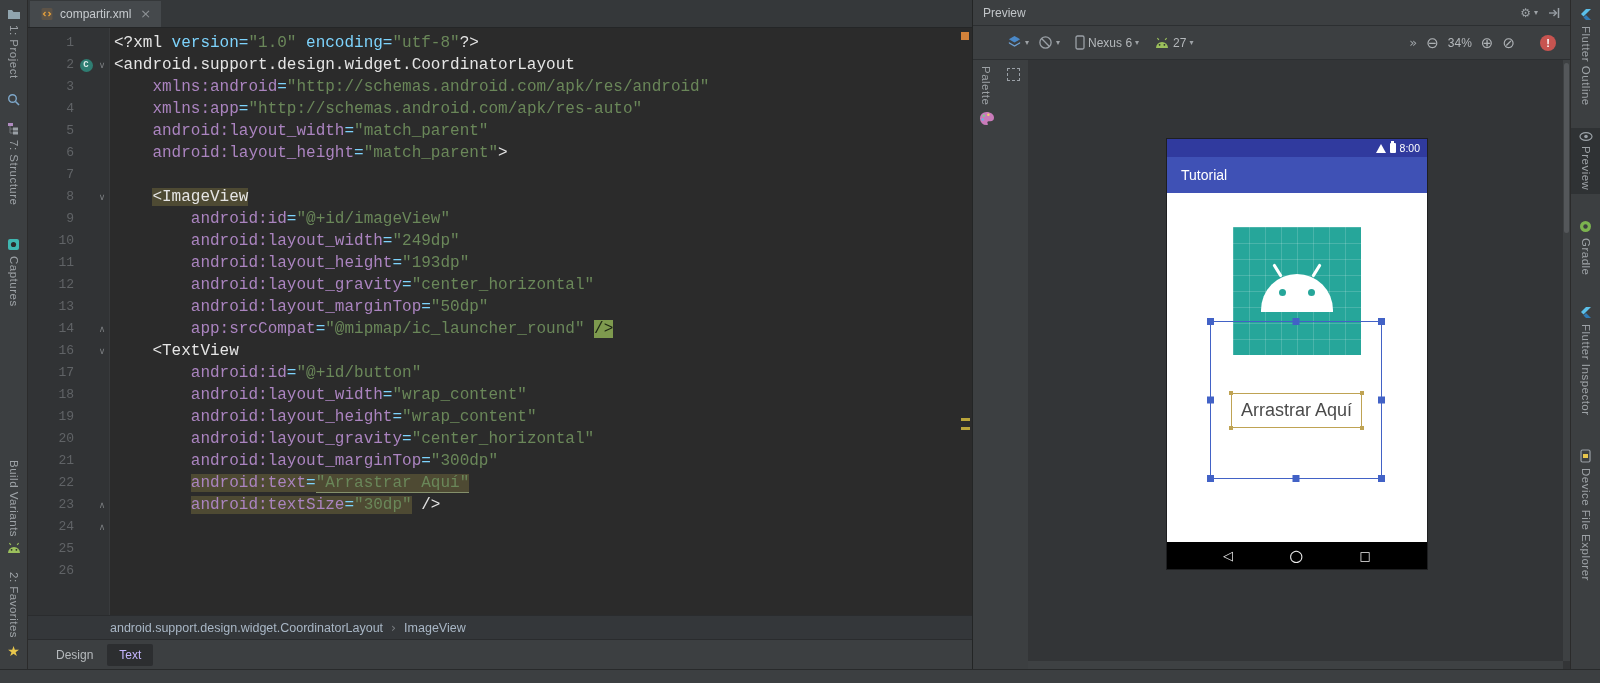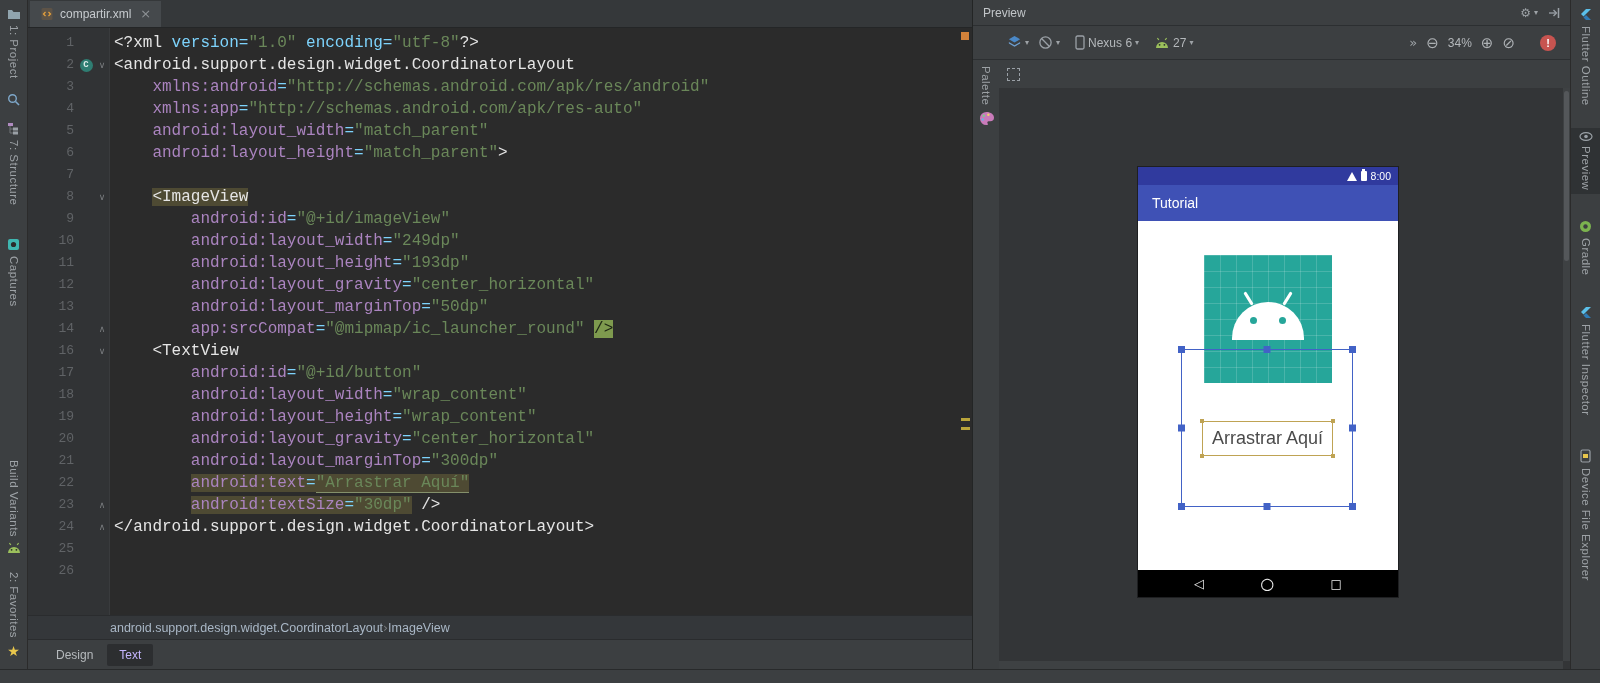--- a/index.html
+++ b/index.html
@@ -36,38 +36,38 @@
 .str{color:#6a8759}
 .pln{color:#7dd3fc}
 .hl8{background:#4e4a33}
 .hl22{background:#4e4a33}
 .cl14{background:#7e9a4e;color:#1c2413}
 .u{border-bottom:1px solid #84906b}
 .stripe{position:absolute;right:0;top:0;bottom:0;width:14px;background:#2b2b2b}
 .morange{position:absolute;top:4px;right:3px;width:8px;height:8px;background:#d3823a}
 .my{position:absolute;right:2px;width:9px;height:3px;background:#b9a43a}
 .my.m1{top:390px}.my.m2{top:399px}
-.breadcrumbs{height:24px;background:#34373a;border-top:1px solid #2a2c2e;display:flex;align-items:center;padding-left:82px;font-size:12.5px;color:#a9b7c6}
+.breadcrumbs{height:24px;background:#34373a;border-top:1px solid #2a2c2e;display:flex;align-items:center;gap:8px;padding-left:82px;font-size:12.5px;color:#a9b7c6}
 .breadcrumbs .sep{color:#7a7e82}
 .viewtabs{height:30px;background:#3c3f41;border-top:1px solid #2a2c2e;display:flex;align-items:center;gap:2px;padding-left:16px;font-size:12px}
 .vtab{padding:4px 12px;color:#b6babd;border-radius:2px}
 .vtab.active{background:#2c2e30;color:#c4b5fd}
 
 .preview-col{flex:1;display:flex;flex-direction:column;min-width:0;border-left:1px solid #232525}
 .pv-header{height:26px;display:flex;align-items:center;padding:0 10px;font-size:12px;color:#c2c6c9;background:#3c3f41;border-bottom:1px solid #2c2f31}
 .hdr-right{margin-left:auto;display:flex;gap:10px;align-items:center;color:#9da2a6}
 .pv-toolbar{height:34px;display:flex;align-items:center;gap:9px;padding:0 14px 0 34px;background:#3c3f41;border-bottom:1px solid #2c2f31;color:#b4b8bb;font-size:12px}
 .tbtn{display:flex;align-items:center;gap:3px}
 .caret{font-size:8px;color:#9da2a6;font-family:"DejaVu Sans",sans-serif}
 .zoomglyph{font-size:15px;color:#aeb2b5;font-family:"DejaVu Sans",sans-serif}
 .overflow{font-size:13px;color:#9da2a6}
 .errbadge{width:16px;height:16px;border-radius:50%;background:#c75450;color:#fff;font-size:11px;font-weight:bold;display:flex;align-items:center;justify-content:center;margin-left:16px}
 .pv-body{flex:1;display:flex;min-height:0}
 .palette-strip{width:26px;background:#3c3f41;display:flex;flex-direction:column;align-items:center;padding-top:6px;gap:6px;color:#9da2a6;font-size:11.5px}
-.canvas-wrap{flex:1;display:flex;flex-direction:column;min-width:0}
+.canvas-wrap{flex:1;display:flex;min-width:0}
 .canvas-toolbar{height:28px;display:flex;align-items:center;padding:0 8px;background:#3c3f41}
 .frame-ic{width:13px;height:13px;border:1px dashed #9aa0a6}
 .canvas{flex:1;position:relative;background:#333537;overflow:hidden}
 .vscroll{position:absolute;right:0;top:0;bottom:8px;width:7px;background:#3e4143}
 .vscroll .thumb{position:absolute;top:3px;left:1px;right:1px;height:170px;background:#54575a;border-radius:3px}
 .hscroll{position:absolute;left:0;right:7px;bottom:0;height:8px;background:#3e4143}
 
 .device{position:absolute;left:139px;top:79px;width:260px;height:430px;background:#fff;box-shadow:0 0 0 1px rgba(0,0,0,.4)}
 .statusbar{height:18px;background:#303a9e;display:flex;align-items:center;justify-content:flex-end;gap:4px;padding:0 7px}
 .time{color:#fff;font-size:10.5px}
@@ -308,21 +308,20 @@
             <div class="line">
               <span class="ln">23</span>
               <span class="gicon"></span>
               <span class="fold">∧</span>
               <span class="codeln"><span class="pln">        </span><span class="attr hl22">android:textSize</span><span class="pln hl22">=</span><span class="str hl22">"30dp"</span><span class="pln"> </span><span class="tag">/&gt;</span></span>
             </div>
             <div class="line">
               <span class="ln">24</span>
               <span class="gicon"></span>
               <span class="fold">∧</span>
-              <span class="codeln"><span class="tag">&lt;/android.support.design.widget.CoordinatorLayout&gt;</span></span>
             </div>
             <div class="line">
               <span class="ln">25</span>
               <span class="gicon"></span>
               <span class="fold"></span>
               <span class="codeln"></span>
             </div>
             <div class="line">
               <span class="ln">26</span>
               <span class="gicon"></span>

